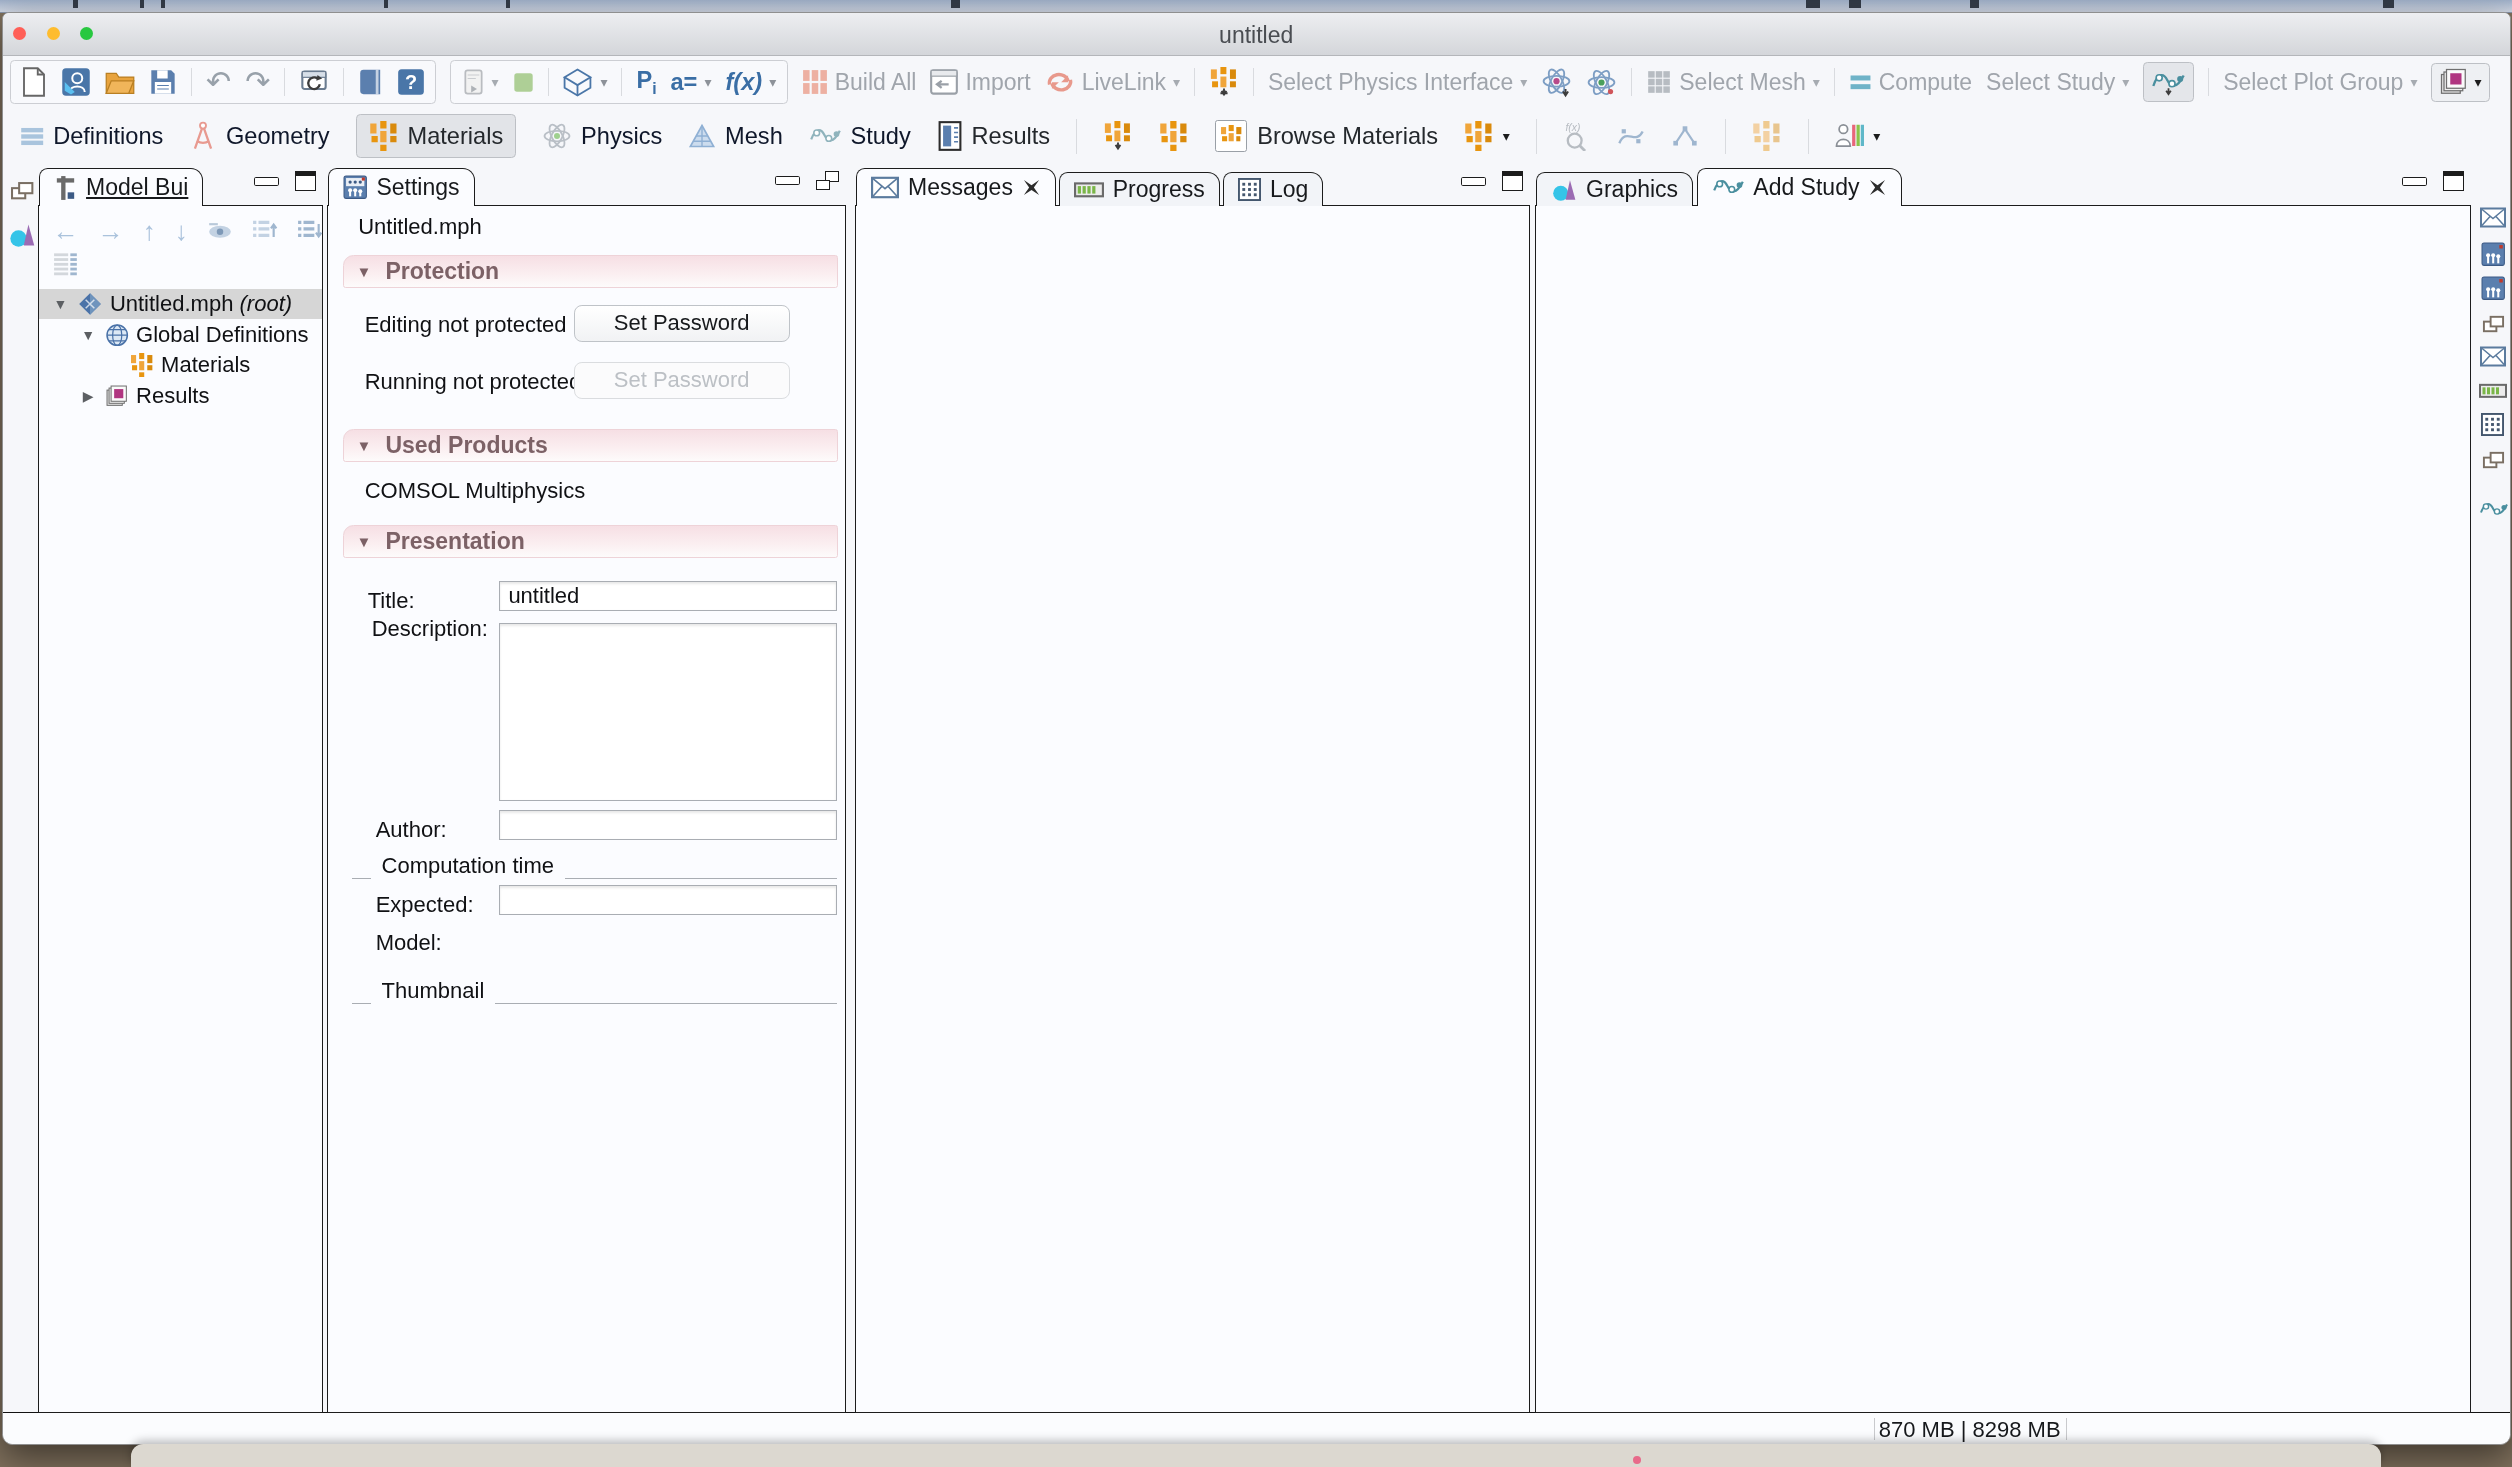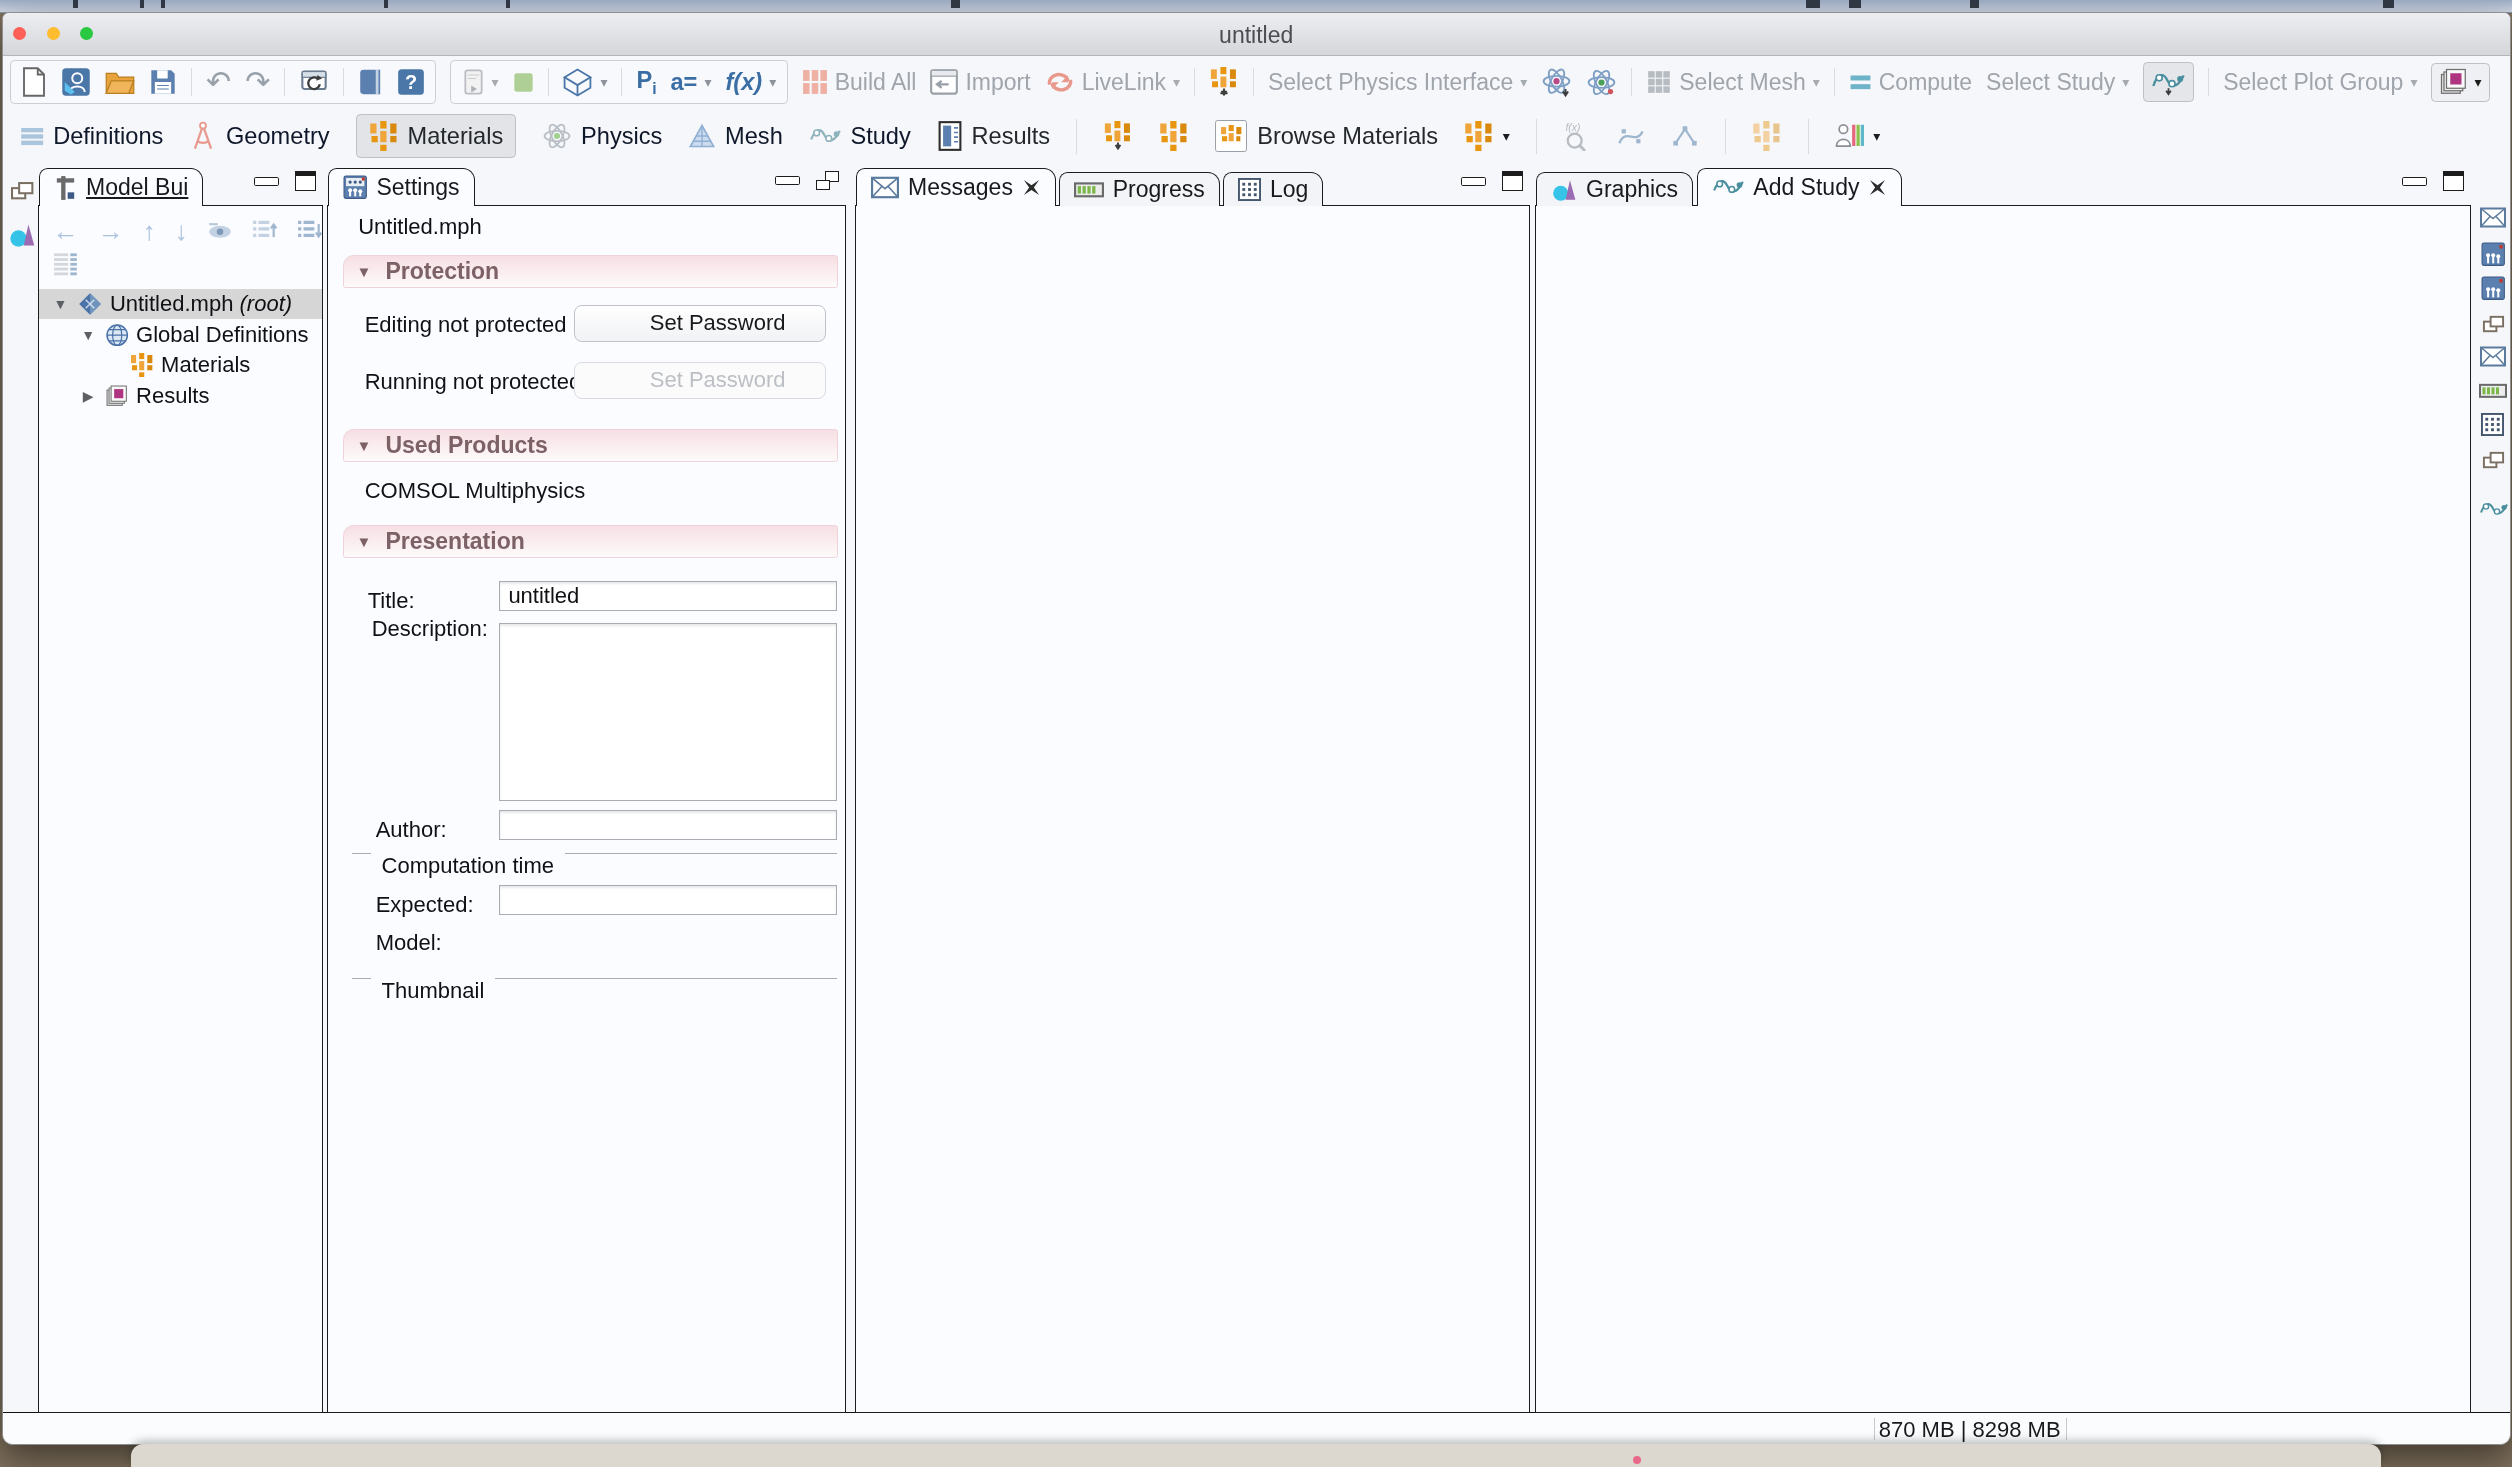--- a/index.html
+++ b/index.html
@@ -46,23 +46,23 @@
   .mbtools2{padding:5.2px 0 0 14px;}
   .trow{display:flex;align-items:center;height:30.5px;font-size:22px;color:#101114;gap:7px;}
   .caret-tree{width:19px;font-size:14px;color:#5c5f63;text-align:center;flex:none;}
   .selrow{background:#d6d6d6;}
   .tree{margin-top:12.2px;}
   
   .slabel{position:absolute;font-size:22px;color:#101114;white-space:nowrap;}
   .sinput{position:absolute;height:30px;background:#fff;border:0.9px solid #a9adb3;box-shadow:inset 0 1.7px 2.6px rgba(0,0,0,.10);box-sizing:border-box;font-size:22px;padding:0 8.7px;font-family:"Liberation Sans","DejaVu Sans",sans-serif;color:#101114;outline:none;}
   .band{position:absolute;left:15.7px;right:7px;height:33px;background:linear-gradient(#f6dfe4 0%,#fbeff1 60%,#fdfbfb 100%);border:0.9px solid #eed3d8;border-radius:10.5px 2.6px 2.6px 2.6px;display:flex;align-items:center;gap:14px;padding-left:12.2px;color:#7c6166;font-weight:bold;font-size:23px;box-sizing:border-box;}
   .band .tri{font-size:15px;color:#7c6166;}
-  .sbtn{position:absolute;width:214px;height:35px;background:linear-gradient(#ffffff,#f1f2f4);border:0.9px solid #bfc3c8;border-radius:7.9px;font-size:22px;color:#17191c;display:flex;align-items:center;justify-content:center;padding-left:36px;}
+  .sbtn{position:absolute;width:214px;height:35px;background:linear-gradient(#ffffff,#f1f2f4);border:0.9px solid #bfc3c8;border-radius:7.9px;font-size:22px;color:#17191c;display:flex;align-items:center;justify-content:center;}
   .sbtn.dis{color:#bcc0c5;background:#fbfbfc;border-color:#dadcdf;}
-  .gsep{position:absolute;display:flex;align-items:flex-start;font-size:22px;color:#101114;gap:10.5px;}
+  .gsep{position:absolute;display:flex;align-items:flex-end;font-size:22px;color:#101114;gap:10.5px;}
   .gsep .dash{width:19px;height:0.9px;background:#a9adb3;}
   .gsep .line{height:0.9px;background:#a9adb3;}
   
   .stripicon{position:absolute;}
   
   #statusbar{position:absolute;left:0;right:0;bottom:0;height:31px;background:#fbfcfe;border-top:1.7px solid #121212;border-radius:0 0 10.5px 10.5px;}
   .ssep{position:absolute;top:4.4px;bottom:4.4px;width:0.9px;background:#c9cacd;}
   #memtext{position:absolute;left:1871px;width:192px;top:3.5px;text-align:center;font-size:22px;color:#17191c;}
   
   #dock{position:absolute;left:131px;right:131px;bottom:0;height:23px;background:#dcd8d0;border-radius:12.2px 12.2px 0 0;box-shadow:0 -3.5px 8.7px rgba(0,0,0,.25);}

